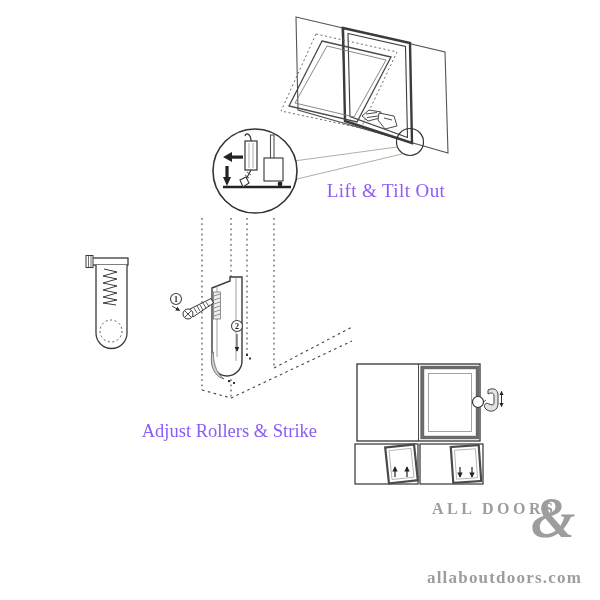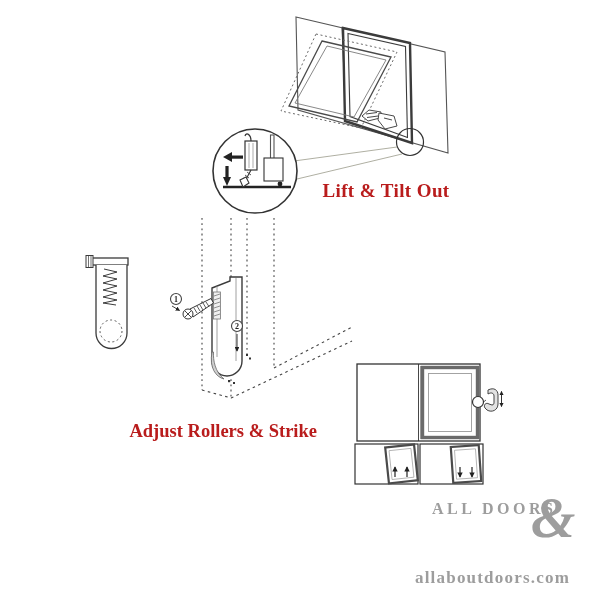--- a/index.html
+++ b/index.html
@@ -1,28 +1,28 @@
 <!DOCTYPE html>
 <html><head>
 <meta charset="utf-8">
 <style>
   html,body{margin:0;padding:0;background:#ffffff;}
   #canvas{position:relative;width:600px;height:600px;background:#ffffff;overflow:hidden;
           font-family:"Liberation Serif", serif;}
   #art{position:absolute;left:0;top:0;}
-  .caption{position:absolute;color:#b91c1c;font-weight:bold;text-align:center;}
+  .caption{position:absolute;color:#8b5cf6;font-weight:normal;text-align:center;}
   #cap-lift{left:313px;top:180px;width:146px;font-size:19px;letter-spacing:.4px;}
   #cap-adjust{left:103px;top:421px;width:214px;font-size:18.5px;line-height:21px;text-align:right;}
   #logo{position:absolute;left:415px;top:494px;width:180px;height:100px;color:#9d9d9d;}
   #logo .l{position:absolute;white-space:nowrap;font-weight:bold;}
   #logo-top{left:17px;top:6px;font-size:16px;letter-spacing:3.5px;}
   #logo-mid{left:5px;top:18px;font-size:31px;letter-spacing:2px;}
   #logo-amp{left:116px;top:-9px;font-size:57px;font-style:italic;font-weight:bold;}
   #logo-bot{left:6px;top:45px;font-size:29px;letter-spacing:.5px;}
-  #logo-url{left:0;top:74px;font-size:17px;letter-spacing:1.2px;}
+  #logo-url{left:12px;top:74px;font-size:17px;letter-spacing:1.2px;}
 </style>
 </head>
 <body>
 
 <div id="canvas">
 
 <svg id="art" width="600" height="600" viewBox="0 0 600 600">
   <defs>
     <marker id="ah" viewBox="0 0 10 10" refX="8.5" refY="5" markerWidth="4.5" markerHeight="4.5" orient="auto-start-reverse">
       <path d="M0,0 L10,5 L0,10 Z" fill="#222"></path>

